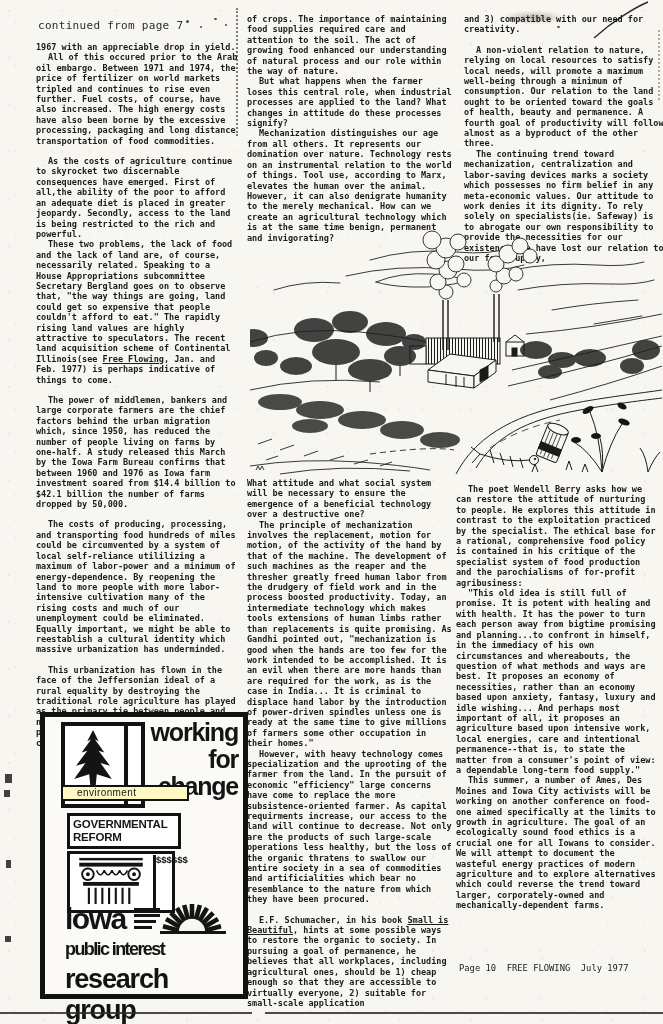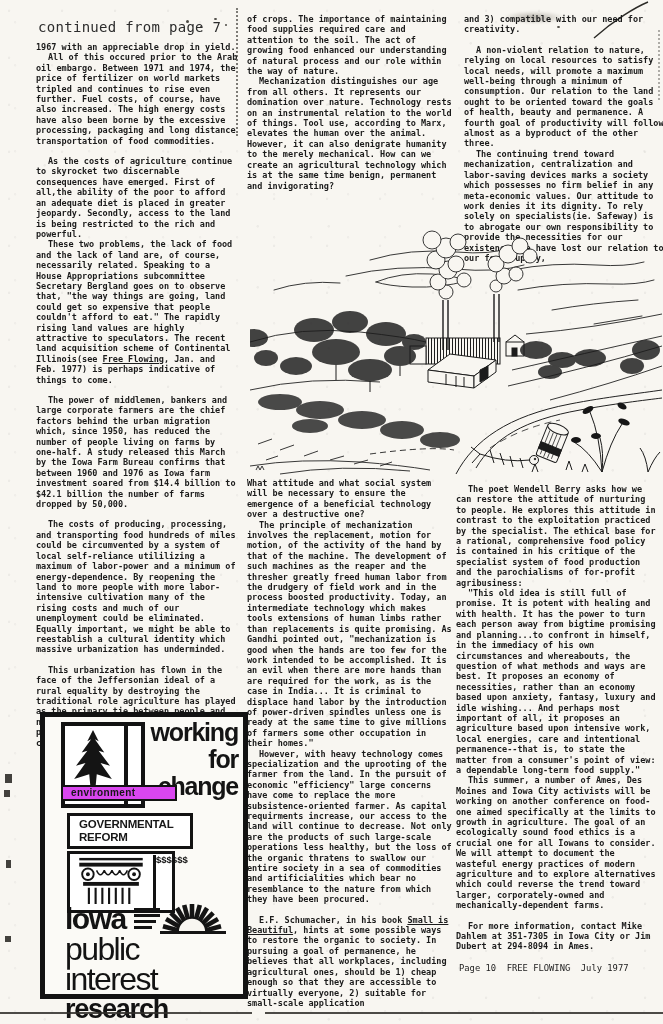--- a/index.html
+++ b/index.html
@@ -10,21 +10,21 @@
     color:#1b1b1b;
   }
   .page::before{ 
     content:""; position:absolute; inset:0; pointer-events:none;
     background-image:
       radial-gradient(circle at 17% 23%, rgba(40,38,30,.05) 1px, transparent 1.6px),
       radial-gradient(circle at 63% 71%, rgba(40,38,30,.05) 1px, transparent 1.6px),
       radial-gradient(circle at 41% 52%, rgba(40,38,30,.04) 1px, transparent 1.4px);
     background-size:53px 47px, 71px 61px, 37px 43px;
   }
-  .continued { position:absolute; left:38px; top:19px; font-size:14px; color:#2c2c2c; letter-spacing:.3px; }
+  .continued { position:absolute; left:38px; top:19px; font-size:11px; color:#2c2c2c; letter-spacing:.3px; }
   .col { position:absolute; width:202px; font-size:8.5px; line-height:10.4px; text-align:left; }
   .col p { margin:0;font-weight:bold; }
   .col p.ind { text-indent:12px; }
   .col p.gap { margin-top:10px; }
   .u { text-decoration:underline; text-underline-offset:1px; }
   .col1 { left:36px;  top:42px;  }
   .col2t { left:247px; top:14px;  width:206px; }
   .col2b { left:247px; top:478px; width:206px; }
   .col3t { left:464px; top:14px;  width:204px; }
   .col3b { left:456px; top:474px; width:204px; }
@@ -33,34 +33,34 @@
     background:linear-gradient(90deg,#2e2c28 0 38%, transparent 38% 40%, #2e2c28 40% 100%); opacity:.85; }
 
   .illo { position:absolute; left:250px; top:230px; width:412px; height:246px; }
 
   
   .adbox { position:absolute; left:40px; top:712px; width:198px; height:277px;
     border:5px solid #121212; background:#fbfaf6; font-family:"Liberation Sans",sans-serif; }
   .tree-frame { position:absolute; left:16px; top:5px; width:76px; height:78px; border:4px solid #121212; background:#fff; }
   .tree-frame .divider { position:absolute; right:13px; top:0; bottom:0; width:0; border-right:4px solid #121212; }
   .tree-frame svg { position:absolute; left:2px; top:2px; }
-  .env-label { position:absolute; left:16px; top:68px; width:96px; border:2px solid #121212; background:#d946ef;
-    font-weight:bold; font-size:10px; line-height:12px; padding:0 8px; letter-spacing:.4px; color:#161616; }
+  .env-label { position:absolute; left:16px; top:68px; width:96px; border:2px solid #121212; background:#fef9c3;
+    font-weight:normal; font-size:10px; line-height:12px; padding:0 14px; letter-spacing:.4px; color:#161616; }
   .wfc { position:absolute; right:5px; top:2px; text-align:right; font-weight:bold; color:#141414;
     font-size:25px; line-height:27px; letter-spacing:-1.2px; }
   .govref { position:absolute; left:22px; top:96px; width:102px; border:3px solid #121212; background:#fff;
-    font-weight:bold; font-size:11.5px; line-height:13px; padding:2px 9px; letter-spacing:-.2px; color:#161616; }
+    font-weight:bold; font-size:11.5px; line-height:13px; padding:2px 3px; letter-spacing:-.2px; color:#161616; }
   .capframe { position:absolute; left:22px; top:134px; width:102px; height:56px; border:3px solid #121212; background:#fff; }
   .capframe svg { position:absolute; left:2px; top:2px; }
   .dollars { position:absolute; right:3px; top:1px; bottom:1px; width:13px; border-left:3px solid #121212;
     font-weight:bold; font-size:9.5px; line-height:8.7px; text-align:center; word-break:break-all; color:#121212; padding-top:1px;}
   .org { position:absolute; left:20px; top:183px; right:6px; color:#131313; }
   .org-row1 { display:flex; align-items:flex-end; gap:8px; }
   .org-iowa { font-weight:bold; font-size:30px; line-height:30px; letter-spacing:-1.5px; }
-  .org-l2 { font-weight:normal; font-size:32px; line-height:30px; letter-spacing:-1.6px; }
+  .org-l2 { font-weight:bold; font-size:18px; line-height:30px; letter-spacing:-1.6px; }
   .org-l3 { font-weight:bold; font-size:27px; line-height:31px; letter-spacing:-1.2px; }
 
   
   .dotline { position:absolute; width:0; border-left:2px dotted #55534e; opacity:.75; }
   .dl1 { left:236px; top:8px; height:128px; }
   .dl2 { left:658px; top:30px; height:70px; opacity:.45; }
   .speck { position:absolute; background:#4c4a44; border-radius:50%; }
   .edge-mark { position:absolute; background:#23211d; opacity:.85; }
   .smudge { position:absolute; left:503px; top:11px; width:62px; height:13px; border-radius:50%;
     background:radial-gradient(ellipse at center, rgba(110,104,92,.5), transparent 70%); filter:blur(1px); }
@@ -94,41 +94,41 @@
     <p class="ind">All of this occured prior to the Arab oil embargo. Between 1971 and 1974, the price of fertilizer on world markets tripled and continues to rise even further. Fuel costs, of course, have also increased. The high energy costs have also been borne by the excessive processing, packaging and long distance transportation of food commodities.</p>
     <p class="ind gap">As the costs of agriculture continue to skyrocket two discernable consequences have emerged. First of all,the ability of the poor to afford an adequate diet is placed in greater jeopardy. Secondly, access to the land is being restricted to the rich and powerful.</p>
     <p class="ind"><span>These two problems, the lack of food and the lack of land are, of course, necessarily related. Speaking to a House Appropriations subcommittee Secretary Bergland goes on to observe that, "the way things are going, land could get so expensive that people couldn't afford to eat." The rapidly rising land values are highly attractive to speculators. The recent land acquisition scheme of Continental Illinois(see </span><span class="u">Free Flowing</span><span>, Jan. and Feb. 1977) is perhaps indicative of things to come.</span></p>
     <p class="ind gap">The power of middlemen, bankers and large corporate farmers are the chief factors behind the urban migration which, since 1950, has reduced the number of people living on farms by one-half. A study released this March by the Iowa Farm Bureau confirms that between 1960 and 1976 as Iowa farm investment soared from $14.4 billion to $42.1 billion the number of farms dropped by 50,000.</p>
     <p class="ind gap">The costs of producing, processing, and transporting food hundreds of miles could be circumvented by a system of local self-reliance utililizing a maximum of labor-power and a minimum of energy-dependence. By reopening the land to more people with more labor-intensive cultivation many of the rising costs and much of our unemployment could be eliminated. Equally important, we might be able to reestablish a cultural identity which massive urbanization has underminded.</p>
     <p class="ind gap">This urbanization has flown in the face of the Jeffersonian ideal of a rural equality by destroying the traditional role agriculture has played as the primary tie between people and nature. The first communities only persisted after the successful cultivation</p>
   </div>
 
   <div class="col col2t">
     <p>of crops. The importance of maintaining food supplies required care and attention to the soil. The act of growing food enhanced our understanding of natural process and our role within the way of nature.</p>
+    <p class="ind">But what happens when the farmer loses this central role, when industrial processes are applied to the land? What changes in attitude do these processes signify?</p>
     <p class="ind">Mechanization distinguishes our age from all others. It represents our domination over nature. Technology rests on an instrumental relation to the world of things. Tool use, according to Marx, elevates the human over the animal. However, it can also denigrate humanity to the merely mechanical. How can we create an agricultural technology which is at the same time benign, permanent and invigorating?</p>
   </div>
 
   <div class="col col2b">
     <p>What attitude and what social system will be necessary to ensure the emergence of a beneficial technology over a destructive one?</p>
     <p class="ind">The principle of mechanization involves the replacement, motion for motion, of the activity of the hand by that of the machine. The development of such machines as the reaper and the thresher greatly freed human labor from the drudgery of field work and in the process boosted productivity. Today, an intermediate technology which makes tools extensions of human limbs rather than replacements is quite promising. As Gandhi pointed out, "mechanization is good when the hands are too few for the work intended to be accomplished. It is an evil when there are more hands than are required for the work, as is the case in India... It is criminal to displace hand labor by the introduction of power-driven spindles unless one is ready at the same time to give millions of farmers some other occupation in their homes."</p>
     <p class="ind">However, with heavy technology comes specialization and the uprooting of the farmer from the land. In the pursuit of economic "efficiency" large concerns have come to replace the more subsistence-oriented farmer. As capital requirments increase, our access to the land will continue to decrease. Not only are the products of such large-scale operations less healthy, but the loss of the organic thratens to swallow our entire society in a sea of commodities and artificialities which bear no resemblance to the nature from which they have been procured.</p>
     <p class="ind gap"><span>E.F. Schumacher, in his book </span><span class="u">Small is Beautiful</span><span>, hints at some possible ways to restore the organic to society. In pursuing a goal of permanence, he believes that all workplaces, including agricultural ones, should be 1) cheap enough so that they are accessible to virtually everyone, 2) suitable for small-scale application</span></p>
   </div>
 
   <div class="col col3t">
     <p>and 3) compatible with our need for creativity.</p>
     <p class="ind gap">A non-violent relation to nature, relying on local resources to satisfy local needs, will promote a maximum well-being through a minimum of consumption. Our relation to the land ought to be oriented toward the goals of health, beauty and permanence. A fourth goal of productivity will follow almost as a byproduct of the other three.</p>
     <p class="ind">The continuing trend toward mechanization, centralization and labor-saving devices marks a society which possesses no firm belief in any meta-economic values. Our attitude to work denies it its dignity. To rely solely on specialists(ie. Safeway) is to abrogate our own responsibility to provide the necessities for our existence. We have lost our relation to our food supply,</p>
   </div>
 
   <div class="col col3b">
     <p class="ind gap">The poet Wendell Berry asks how we can restore the attitude of nurturing to people. He explores this attitude in contrast to the exploitation practiced by the specialist. The ethical base for a rational, comprehensive food policy is contained in his critique of the specialist system of food production and the parochialisms of for-profit agribusiness:</p>
     <p class="ind">"This old idea is still full of promise. It is potent with healing and with health. It has the power to turn each person away from bigtime promising and planning...to confront in himself, in the immediacy of his own circumstances and whereabouts, the question of what methods and ways are best. It proposes an economy of necessities, rather than an economy based upon anxiety, fantasy, luxury and idle wishing... And perhaps most important of all, it proposes an agriculture based upon intensive work, local energies, care and intentional permanence--that is, to state the matter from a consumer's point of view: a dependable long-term food supply."</p>
     <p class="ind">This summer, a number of Ames, Des Moines and Iowa City activists will be working on another conference on food-one aimed specifically at the limits to growth in agriculture. The goal of an ecologically sound food ethics is a crucial one for all Iowans to consider. We will attempt to document the wasteful energy practices of modern agriculture and to explore alternatives which could reverse the trend toward larger, corporately-owned and mechanically-dependent farms.</p>
-    <p class="ind gap">For more information, contact Mike Dahlem at 351-7305 in Iowa City or Jim Dubert at 294-8094 in Ames.</p>
   </div>
 
   <svg class="illo" viewBox="0 0 412 246" role="img" aria-label="Pen-and-ink rural landscape: factory with smoking stacks behind farm fields, trees, a barn, a winding road, and a discarded can with a fish skeleton in the foreground">
     <defs>
       <pattern id="vh" width="3" height="6" patternUnits="userSpaceOnUse">
         <path d="M1.5 0 V6" stroke="#1c1c1c" stroke-width="1"></path>
       </pattern>
     </defs>
     <g stroke="#222" stroke-width=".9" fill="none" stroke-linecap="round">
 

